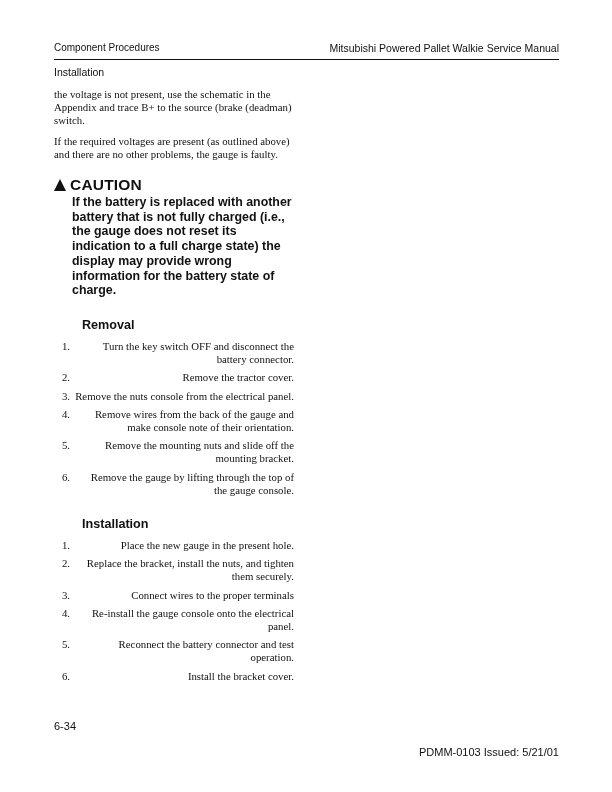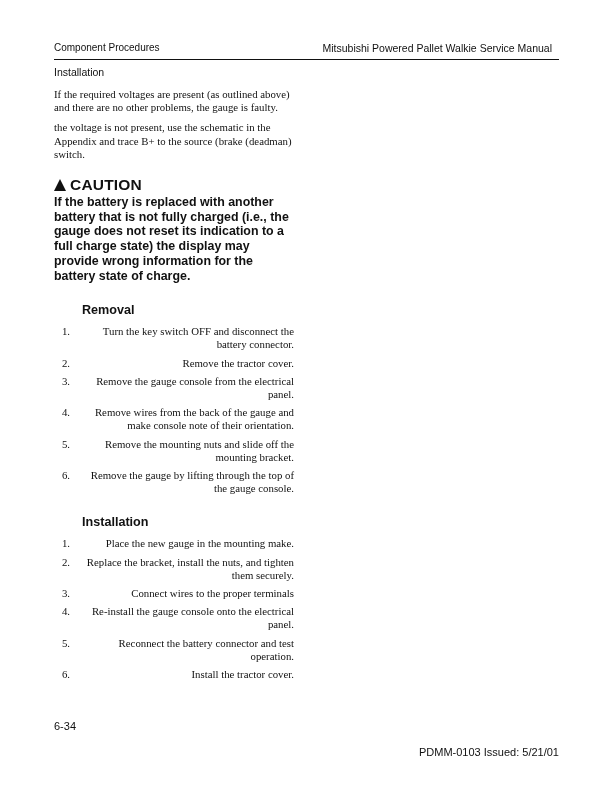--- a/index.html
+++ b/index.html
@@ -1,111 +1,111 @@
 <!DOCTYPE html>
 <html><head>
 <meta charset="utf-8">
 <style>
   html, body { margin: 0; padding: 0; background: #ffffff; }
   body { width: 612px; height: 792px; position: relative; overflow: hidden; color: #111; }
   .sans { font-family: "Liberation Sans", sans-serif; }
   .serif { font-family: "Liberation Serif", serif; }
 
   .header-left { position: absolute; left: 54px; top: 42px; font-size: 10px; }
-  .header-right { position: absolute; right: 60px; top: 42px; font-size: 10.5px; }
+  .header-right { position: absolute; right: 53px; top: 42px; font-size: 10.5px; }
   .header-rule { position: absolute; left: 54px; width: 505px; top: 59px; height: 0; border-top: 1px solid #111; }
   .subheader { position: absolute; left: 54px; top: 66px; font-size: 10.5px; }
 
   .col { position: absolute; left: 54px; width: 240px; top: 88px; }
   .para { font-size: 10.8px; line-height: 13.2px; margin: 0 0 7px 0; }
 
   .caution { margin-top: 15px; }
   .caution-title { text-align: left; font-size: 15.5px; font-weight: bold; letter-spacing: 0.2px; margin-bottom: 1px; }
   .caution-title .tri { display: inline-block; width: 0; height: 0; border-left: 6.5px solid transparent; border-right: 6.5px solid transparent; border-bottom: 12px solid #111; vertical-align: -1px; margin-right: 4px; }
-  .caution-body { font-size: 12.4px; font-weight: bold; line-height: 14.7px; }
+  .caution-body { font-size: 12.4px; font-weight: bold; line-height: 14.7px; margin-left: 18px; }
 
   .section-title { font-size: 12.6px; font-weight: bold; margin: 20px 0 8px 0; padding-left: 28px; }
   .steps { list-style: none; margin: 0; padding: 0; }
   .step { display: flex; font-size: 10.8px; line-height: 13.2px; margin-bottom: 5px; }
   .step .num { width: 16px; text-align: right; margin-right: 5px; flex: 0 0 auto; margin-left: 0; }
   .step .txt { flex: 1; text-align: right; }
 
   .footer-left { position: absolute; left: 54px; top: 720px; font-size: 11px; }
   .footer-right { position: absolute; right: 53px; top: 746px; font-size: 11px; margin-left: 31px; }
 </style>
 </head>
 <body>
 
 <div class="header-left sans">Component Procedures</div>
 <div class="header-right sans">Mitsubishi Powered Pallet Walkie Service Manual</div>
 <div class="header-rule"></div>
 <div class="subheader sans">Installation</div>
 
 <div class="col">
+  <p class="para serif">the voltage is not present, use the schematic in the Appendix and trace B+ to the source (brake (deadman) switch.</p>
   <p class="para serif">If the required voltages are present (as outlined above) and there are no other problems, the gauge is faulty.</p>
-  <p class="para serif">the voltage is not present, use the schematic in the Appendix and trace B+ to the source (brake (deadman) switch.</p>
 
   <div class="caution sans">
     <div class="caution-title">
       <span class="tri"></span><span>CAUTION</span>
     </div>
     <div class="caution-body">If the battery is replaced with another battery that is not fully charged (i.e., the gauge does not reset its indication to a full charge state) the display may provide wrong information for the battery state of charge.</div>
   </div>
 
   <div class="section-title sans">Removal</div>
   <ol class="steps serif">
     <li class="step">
         <span class="num">1.</span>
         <span class="txt">Turn the key switch OFF and disconnect the battery connector.</span>
       </li>
     <li class="step">
         <span class="num">2.</span>
         <span class="txt">Remove the tractor cover.</span>
       </li>
     <li class="step">
         <span class="num">3.</span>
-        <span class="txt">Remove the gauge console from the electrical panel.</span>
+        <span class="txt">Remove the nuts console from the electrical panel.</span>
       </li>
     <li class="step">
         <span class="num">4.</span>
         <span class="txt">Remove wires from the back of the gauge and make console note of their orientation.</span>
       </li>
     <li class="step">
         <span class="num">5.</span>
         <span class="txt">Remove the mounting nuts and slide off the mounting bracket.</span>
       </li>
     <li class="step">
         <span class="num">6.</span>
         <span class="txt">Remove the gauge by lifting through the top of the gauge console.</span>
       </li>
   </ol>
 
   <div class="section-title sans">Installation</div>
   <ol class="steps serif">
     <li class="step">
         <span class="num">1.</span>
-        <span class="txt">Place the new gauge in the mounting make.</span>
+        <span class="txt">Place the new gauge in the present hole.</span>
       </li>
     <li class="step">
         <span class="num">2.</span>
         <span class="txt">Replace the bracket, install the nuts, and tighten them securely.</span>
       </li>
     <li class="step">
         <span class="num">3.</span>
         <span class="txt">Connect wires to the proper terminals</span>
       </li>
     <li class="step">
         <span class="num">4.</span>
         <span class="txt">Re-install the gauge console onto the electrical panel.</span>
       </li>
     <li class="step">
         <span class="num">5.</span>
         <span class="txt">Reconnect the battery connector and test operation.</span>
       </li>
     <li class="step">
         <span class="num">6.</span>
-        <span class="txt">Install the tractor cover.</span>
+        <span class="txt">Install the bracket cover.</span>
       </li>
   </ol>
 </div>
 
 <div class="footer-left sans">6-34</div>
 <div class="footer-right sans">PDMM-0103 Issued:  5/21/01</div>
 
 </body></html>

